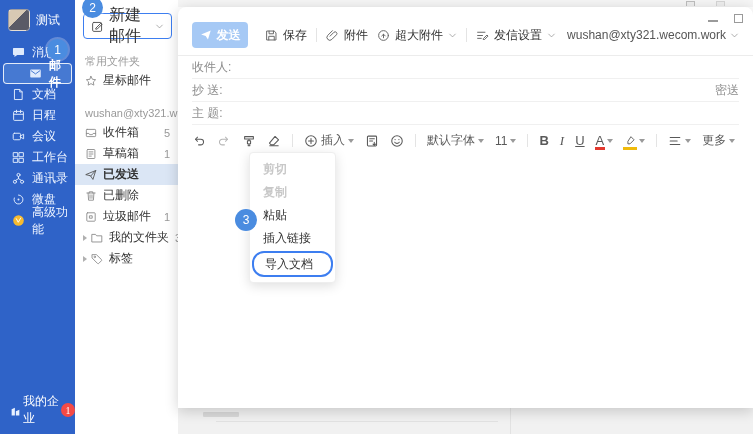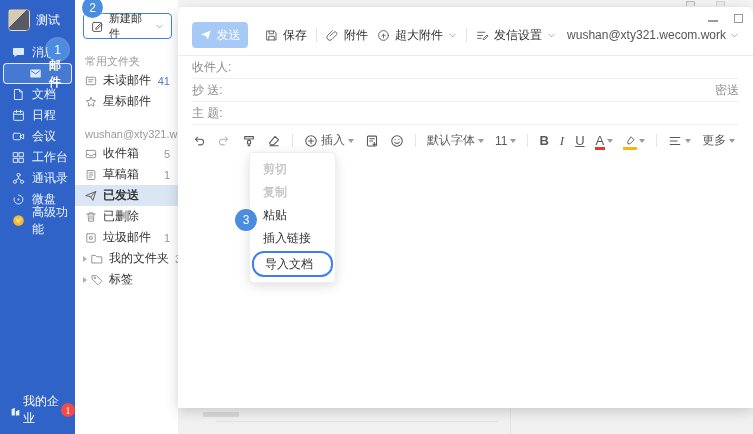--- a/index.html
+++ b/index.html
@@ -20,21 +20,21 @@
   .sb-item.selected { background:#4679d2; border:1px solid rgba(255,255,255,.85); border-radius:4px; margin:0 3px; padding-left:25px; color:#ffffff; font-weight:bold; }
   .sb-bottom { position:absolute; left:0; bottom:7px; display:flex; align-items:center; padding-left:10px; font-size:12px; }
   .sb-bottom .ic { width:13px; height:13px; color:#e8f0ff; }
   .badge-red { display:inline-flex; align-items:center; justify-content:center; min-width:14px; height:14px; border-radius:8px; background:#f54a45; color:#fff; font-size:10px; }
 
   
   .step-badge { position:absolute; width:21px; height:21px; border-radius:50%; background:#4a8ce0; color:#fff; font-size:12px; display:flex; align-items:center; justify-content:center; z-index:30; box-shadow:0 0 0 2px rgba(255,255,255,.25); }
 
   
   .folders { position:absolute; left:75px; top:0; width:103px; height:434px; background:#fff; }
-  .compose-btn { display:flex; align-items:center; gap:5px; margin:13px 6px 0 8px; height:26px; padding:0 7px; border:1px solid #3d7ef0; border-radius:4px; font-size:11px; color:#333; cursor:pointer; background:#fff; }
+  .compose-btn { display:flex; align-items:center; gap:5px; margin:13px 6px 0 8px; height:26px; padding:0 7px; border:1px solid #3d7ef0; border-radius:4px; font-size:16px; color:#333; cursor:pointer; background:#fff; }
   .compose-btn .ic { width:13px; height:13px; color:#555; }
   .sec-header { font-size:11px; color:#999; padding:0 0 0 10px; margin-top:13px; height:18px; line-height:18px; white-space:nowrap; overflow:hidden; }
   .f-row { display:flex; align-items:center; gap:6px; height:21px; padding:0 8px 0 10px; font-size:12px; color:#333; cursor:pointer; white-space:nowrap; }
   .f-row .ic { width:12px; height:12px; color:#8c8c8c; }
   .f-row.selected { background:#dbe6f5; font-weight:bold; }
   .f-row.selected .ic { color:#555; }
   .f-count { margin-left:auto; font-size:11px; color:#999; }
   .f-count.accent { color:#4a7bd8; }
   .f-caret { width:0; height:0; border-left:4px solid #b0b0b0; border-top:3px solid transparent; border-bottom:3px solid transparent; margin-right:-2px; flex:none; }
   .f-row.indent { padding-left:8px; }
@@ -47,21 +47,21 @@
   .bs-line { position:absolute; left:38px; top:13px; width:282px; height:1px; background:#e2e2e2; }
   .bs-vline { position:absolute; left:332px; top:0; width:1px; height:26px; background:#e2e2e2; }
 
   
   .dialog { position:absolute; left:178px; top:7px; width:575px; height:401px; background:#fff; border-radius:8px 8px 0 0; box-shadow:0 3px 14px rgba(0,0,0,.18); }
   .win-controls { position:absolute; top:7px; right:10px; display:flex; gap:16px; align-items:center; color:#8c8c8c; }
   .wc-min { width:10px; height:1.5px; background:#9a9a9a; margin-top:5px; cursor:pointer; }
   .wc-max { width:9px; height:9px; border:1.2px solid #9a9a9a; cursor:pointer; }
 
   .d-toolbar { display:flex; align-items:center; gap:9px; padding:14px 14px 0 14px; height:42px; font-size:12px; color:#333; }
-  .send-btn { display:flex; align-items:center; gap:5px; width:56px; height:26px; justify-content:center; background:#a6c9f5; color:#fff; border-radius:4px; cursor:pointer; }
+  .send-btn { display:flex; align-items:center; gap:5px; width:56px; height:26px; justify-content:center; background:#a6c9f5; color:#fff; border-radius:4px; cursor:pointer;font-weight:bold; }
   .send-btn .ic { width:12px; height:12px; color:#fff; }
   .tb-item { display:flex; align-items:center; gap:5px; cursor:pointer; }
   .tb-item .ic { width:13px; height:13px; color:#666; }
   .tb-sep { width:1px; height:14px; background:#e4e4e4; }
   .tb-account { margin-left:auto; display:flex; align-items:center; gap:4px; color:#555; font-size:12px; cursor:pointer; }
   .tri { width:0; height:0; border-left:3.5px solid transparent; border-right:3.5px solid transparent; border-top:4.5px solid #9a9a9a; display:inline-block; }
 
   .d-divider { height:1px; background:#ececec; margin-top:6px; }
   .field-row { position:relative; display:flex; align-items:center; height:23px; margin:0 14px; border-bottom:1px solid #f0f0f0; font-size:12px; }
   .field-label { color:#8c8c8c; flex:none; }
@@ -184,28 +184,20 @@
         </svg>
       <span>新建邮件</span>
       <svg class="ic" viewBox="0 0 16 16" style="width:9px;height:9px;margin-left:2px;color:#888">
           <path d="M3 5.5l5 5 5-5"></path>
         </svg>
     </div>
 
     <div class="sec-header">常用文件夹</div>
     <div class="f-row">
       <svg class="ic" viewBox="0 0 16 16">
-          <rect x="1.8" y="3" width="12.4" height="10" rx="1"></rect>
-          <path d="M4.8 6.3h6.4M4.8 9h4.4"></path>
-        </svg>
-      <span>未读邮件</span>
-      <span class="f-count accent">41</span>
-    </div>
-    <div class="f-row">
-      <svg class="ic" viewBox="0 0 16 16">
           <path d="M8 1.8l1.9 3.9 4.3.6-3.1 3 .7 4.2L8 11.5l-3.8 2 .7-4.2-3.1-3 4.3-.6z"></path>
         </svg>
       <span>星标邮件</span>
     </div>
 
     <div class="sec-header">wushan@xty321.w...</div>
     <div class="f-row">
       <svg class="ic" viewBox="0 0 16 16">
           <rect x="1.8" y="3.2" width="12.4" height="9.6" rx="1"></rect>
           <path d="M1.8 8.6h3.4l1 1.6h3.6l1-1.6h3.4"></path>

